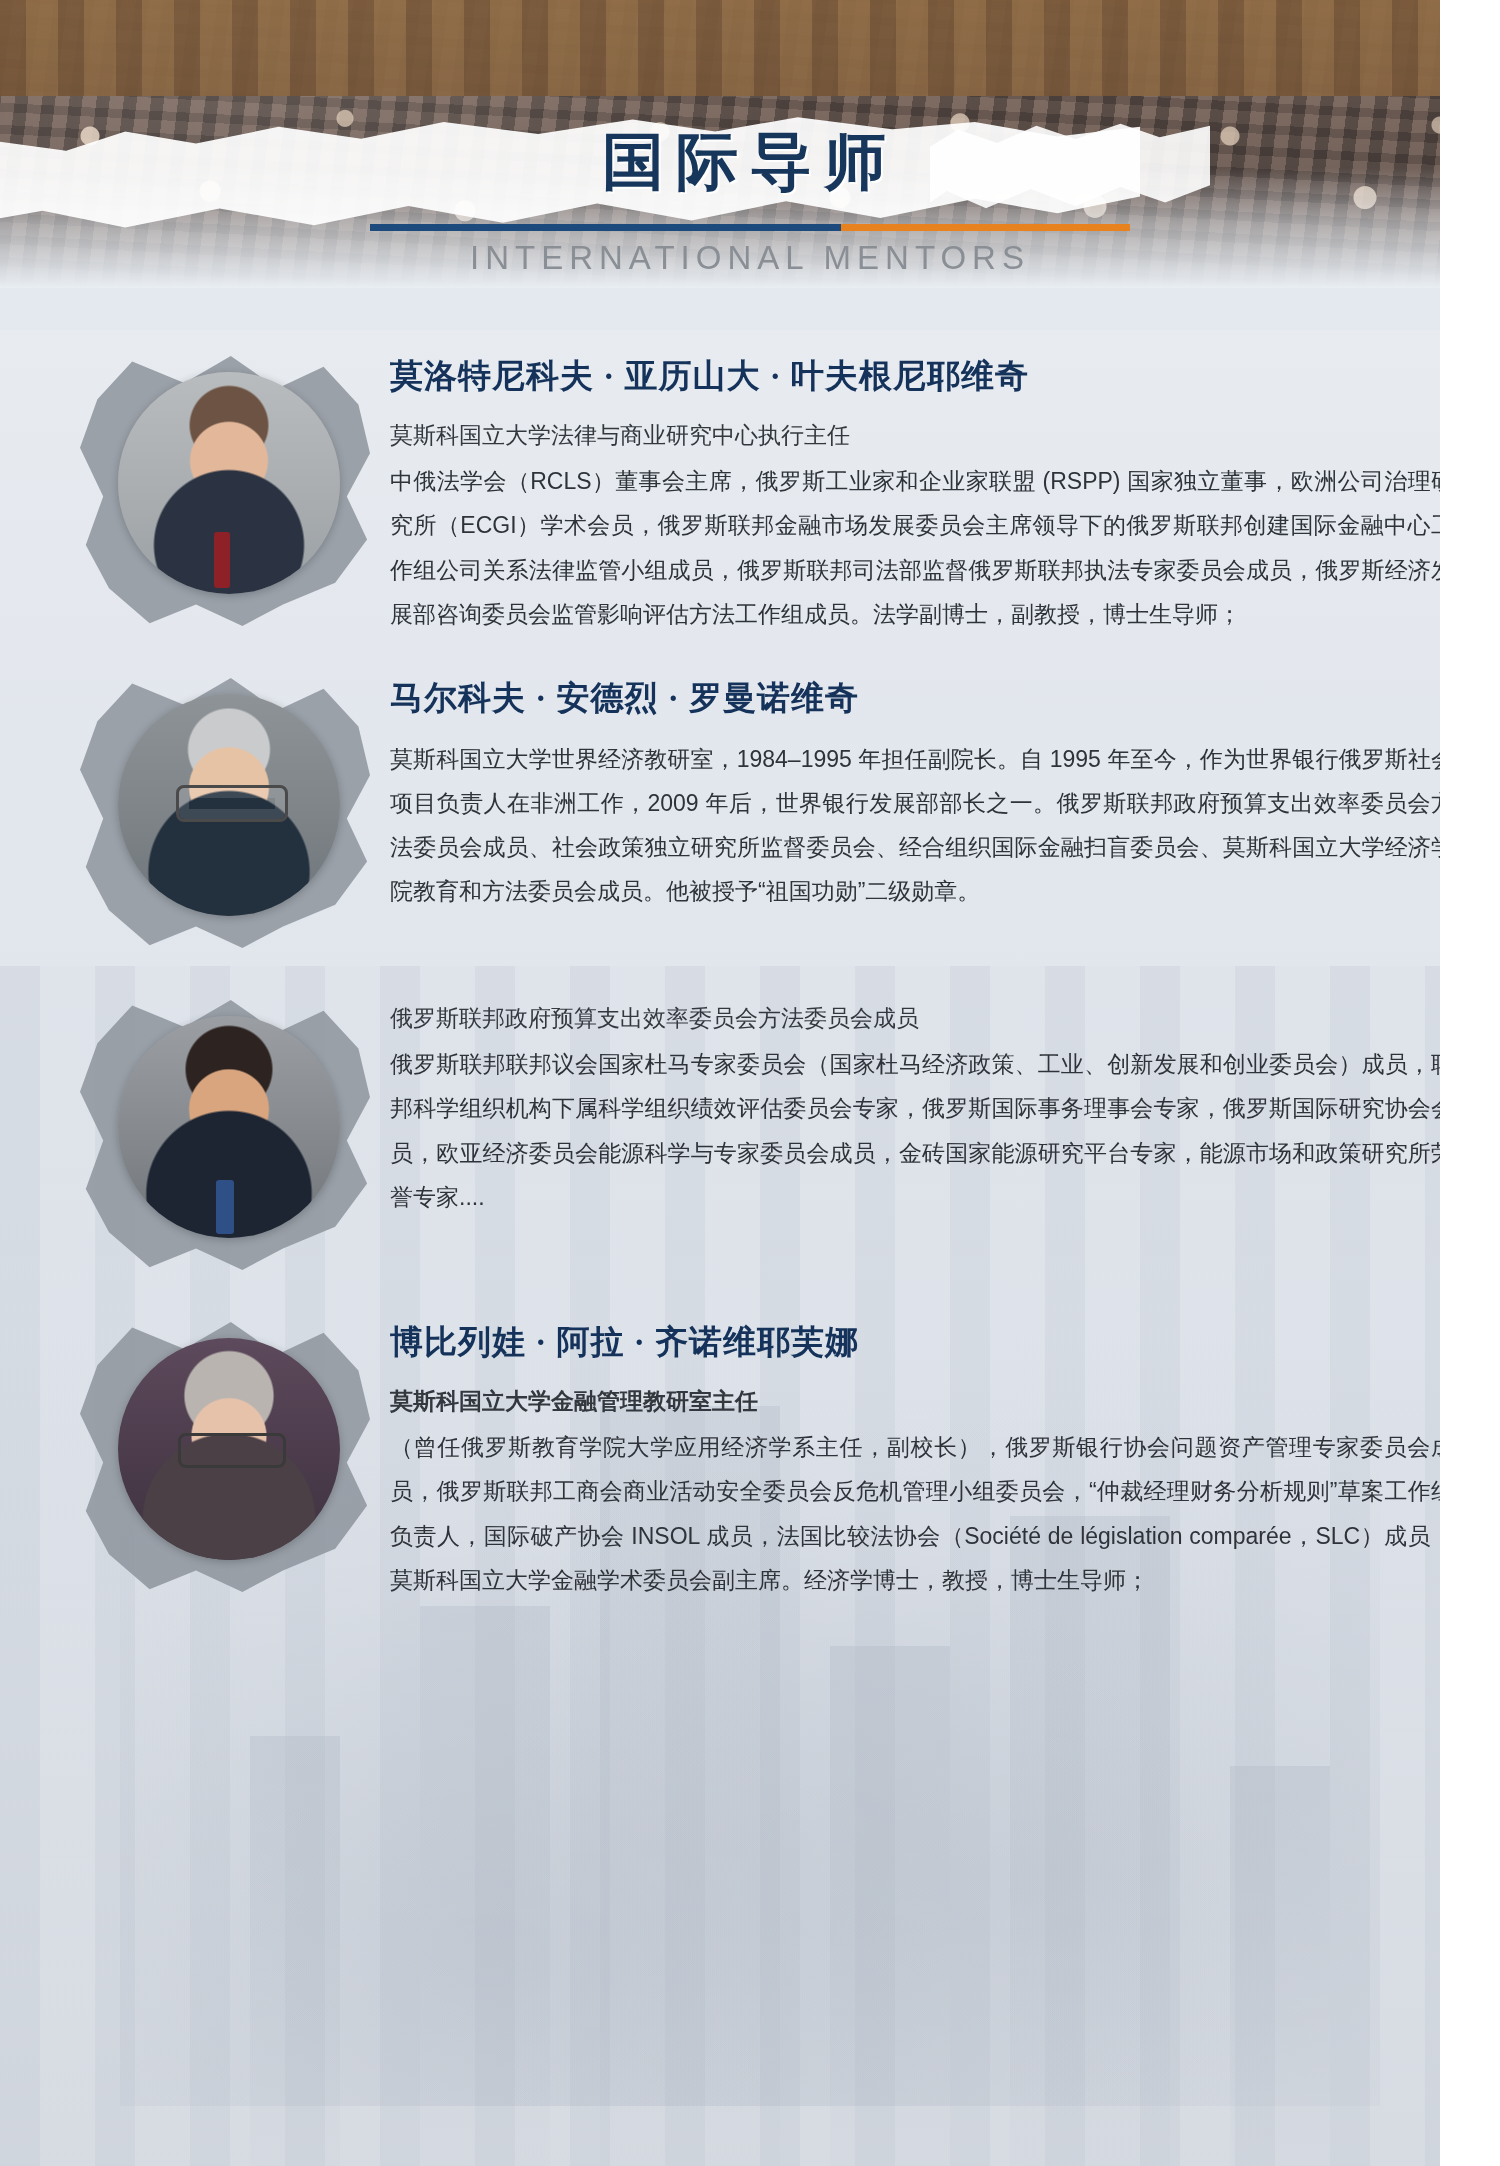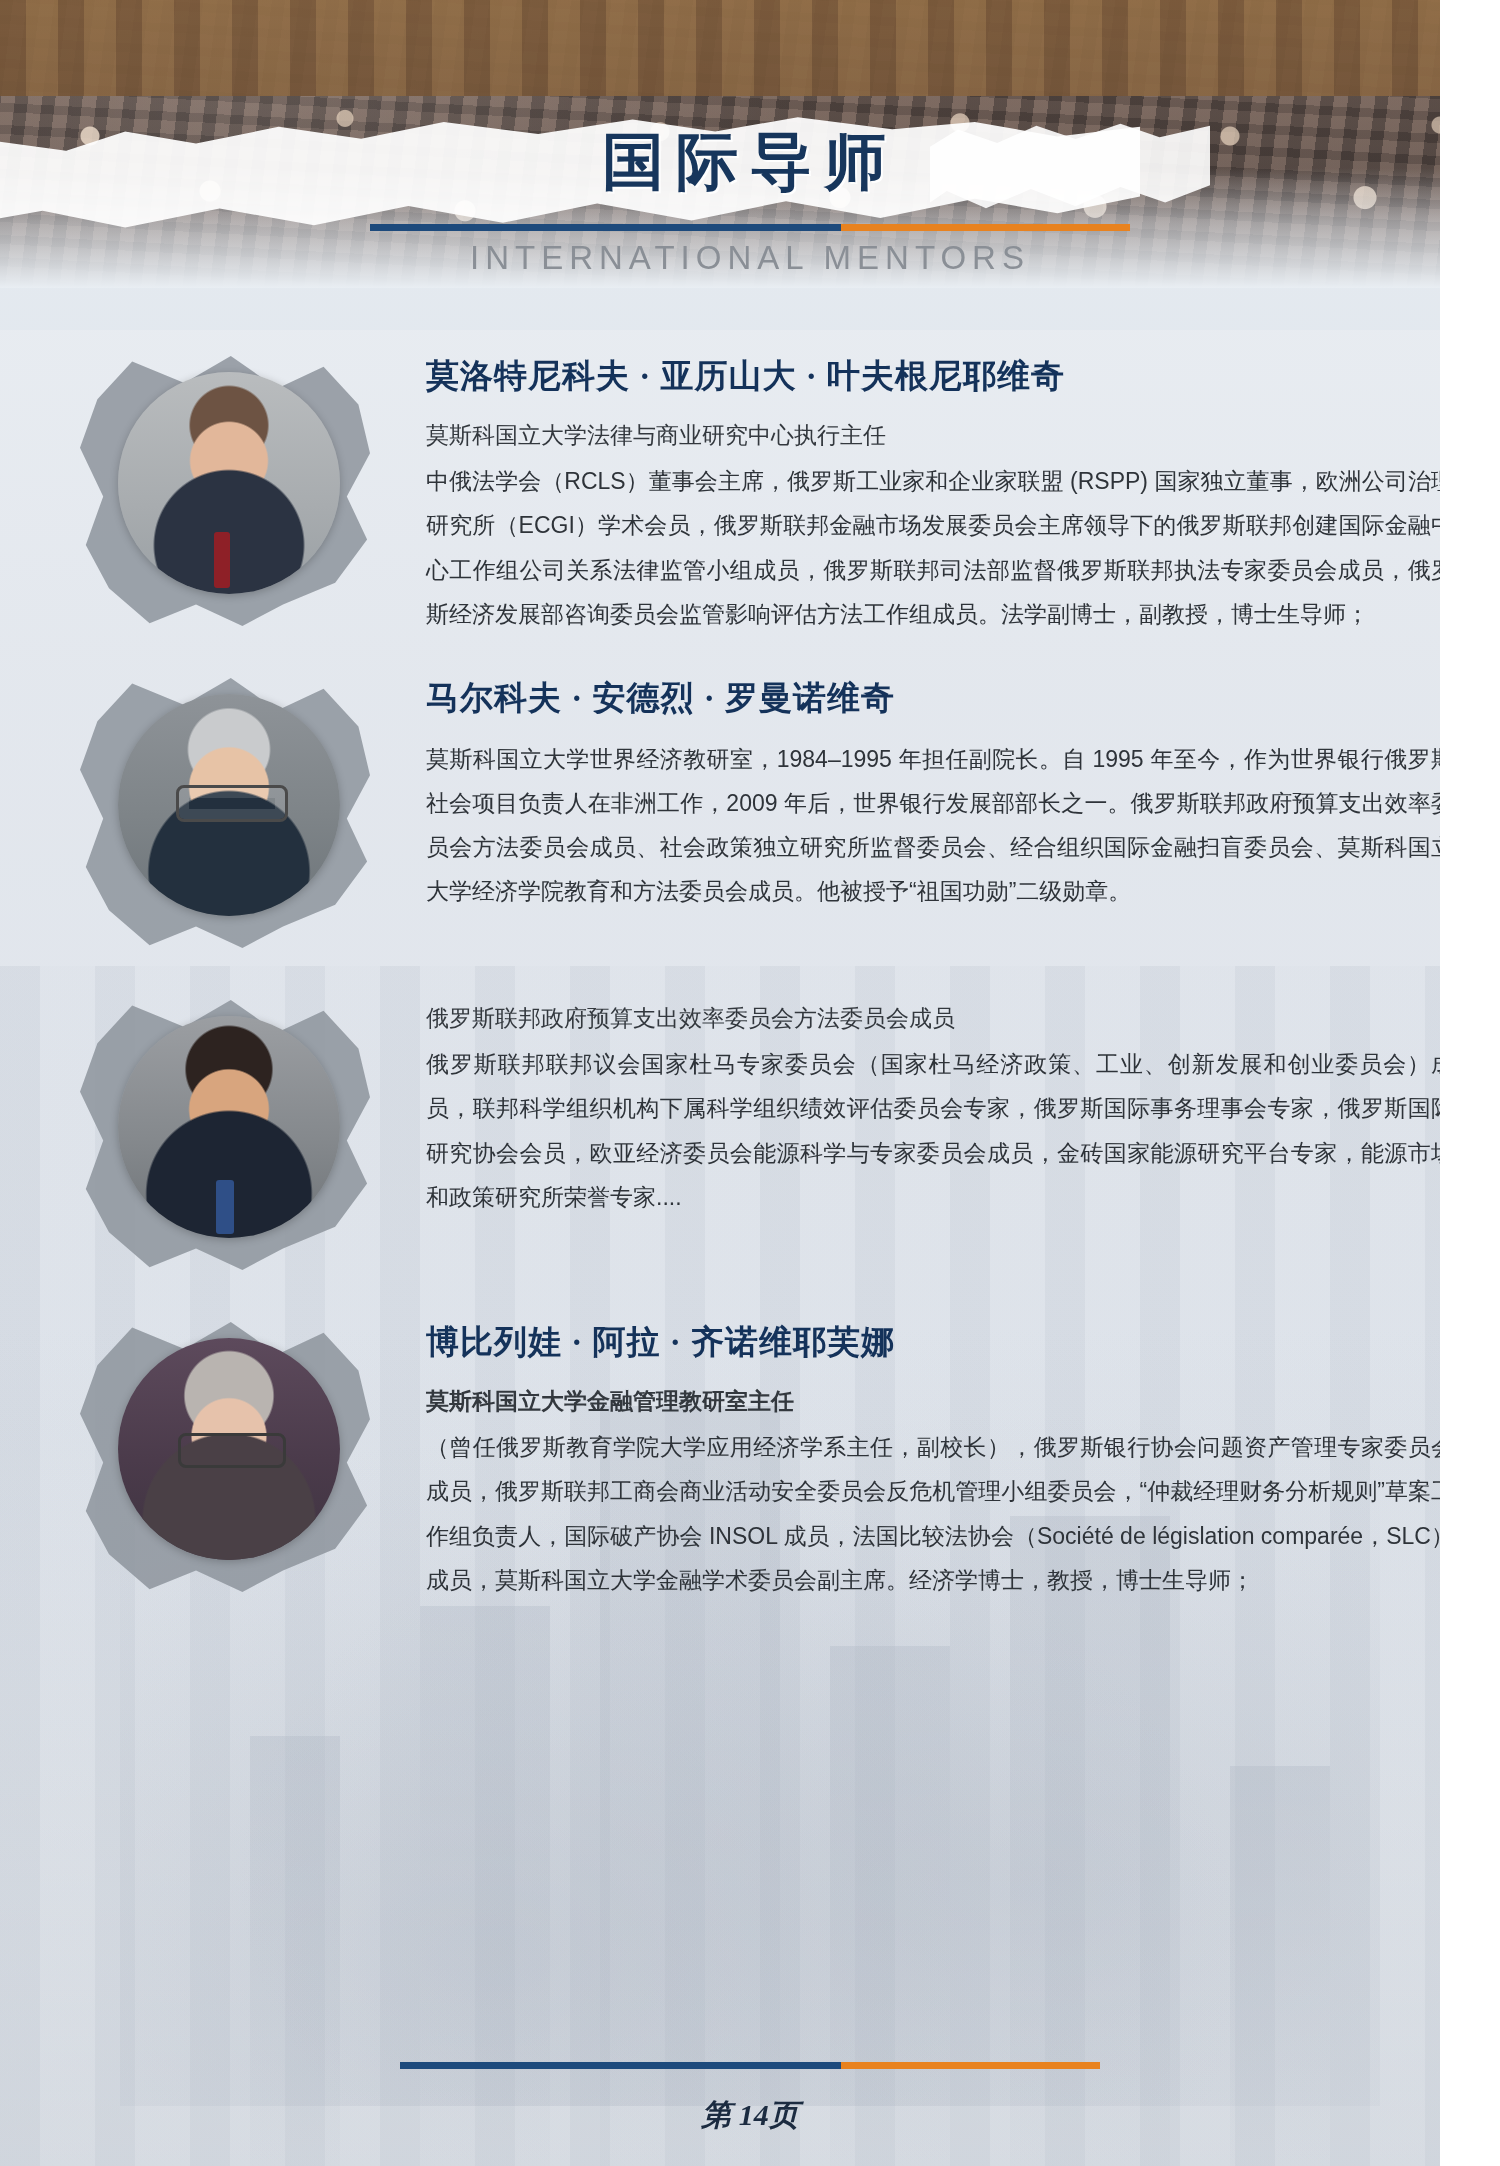--- a/index.html
+++ b/index.html
@@ -162,21 +162,20 @@
   .content {
     position: absolute;
     left: 0; top: 350px;
     width: 1500px;
   }
   .mentor {
     position: relative;
     display: flex;
     padding: 0 40px 0 0;
     margin-bottom: 22px;
-    gap: 36px;
   }
   .photo-col {
     position: relative;
     flex: 0 0 390px;
     height: 100%;
     min-height: 300px;
   }
   .brush-blob {
     position: absolute;
     left: 80px; top: 6px;
@@ -385,21 +384,14 @@
       </div>
       <div class="text-col">
         <div class="m-name">博比列娃 · 阿拉 · 齐诺维耶芙娜</div>
         <div class="m-role bold">莫斯科国立大学金融管理教研室主任</div>
         <div class="m-bio">（曾任俄罗斯教育学院大学应用经济学系主任，副校长），俄罗斯银行协会问题资产管理专家委员会成员，俄罗斯联邦工商会商业活动安全委员会反危机管理小组委员会，“仲裁经理财务分析规则”草案工作组负责人，国际破产协会 INSOL 成员，法国比较法协会（Société de législation comparée，SLC）成员，莫斯科国立大学金融学术委员会副主席。经济学博士，教授，博士生导师；</div>
       </div>
     </div>
 
   </div>
 
-  <div class="footer">
-    <div class="footer-rule">
-      <span class="seg-blue"></span>
-      <span class="seg-orange"></span>
-    </div>
-    <div class="page-no">第 14页</div>
-  </div>
 
 </div>
 
 </body></html>

